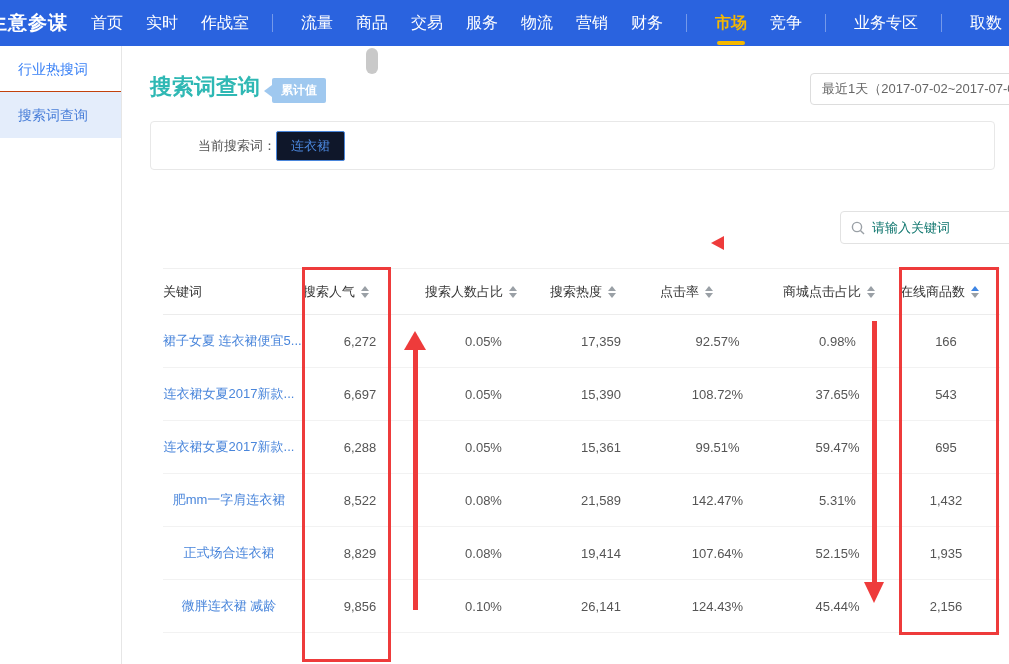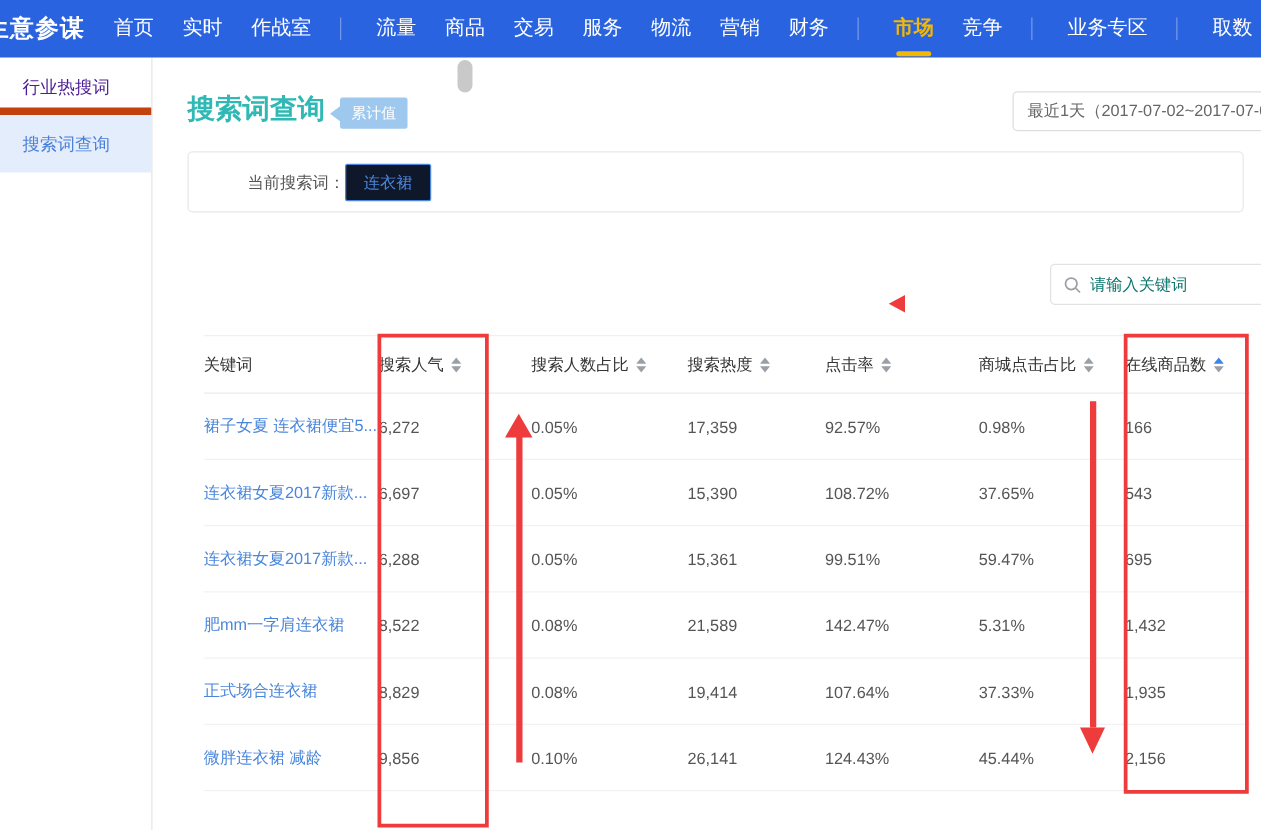--- a/index.html
+++ b/index.html
@@ -15,30 +15,30 @@
               position:relative; cursor:pointer; }
   .nav-item.active { color:#f5b800; font-weight:bold; }
   .nav-item.active::after { content:""; position:absolute; left:2px; right:2px; bottom:1px;
               height:4px; background:#f5b800; border-radius:2px; }
   .nav-divider { display:inline-block; width:1px; height:18px; background:rgba(255,255,255,.35);
               margin-left:23px; margin-right:5px; }
 
   
   .sidebar { position:absolute; left:0; top:46px; width:122px; height:618px; background:#fff;
              border-right:1px solid #e6e6e6; z-index:5; }
-  .side-item { height:46px; line-height:46px; padding-left:18px; font-size:14px; color:#4c1d95;
-               cursor:pointer; border-bottom:6px solid #c2410c; }
+  .side-item { height:46px; line-height:46px; padding-left:18px; font-size:14px; color:#3b82f6;
+               cursor:pointer; border-bottom:1px solid #c2410c; }
   .side-item.active { background:#e4edfb; color:#4a7fd9; border-bottom:none; }
   .scroll-thumb { position:absolute; left:366px; top:48px; width:12px; height:26px;
                background:#c9c9c9; border-radius:6px; z-index:6; }
 
   
   .page-title { position:absolute; left:150px; top:72px; font-size:22px; font-weight:bold;
                 color:#2fb8b4; z-index:4; }
-  .badge-wrap { position:absolute; left:264px; top:78px; display:flex; align-items:center; z-index:4; }
+  .badge-wrap { position:absolute; left:264px; top:78px; display:flex; align-items:center; z-index:4;font-weight:bold; }
   .badge-arrow { width:0; height:0; border-top:6px solid transparent; border-bottom:6px solid transparent;
                 border-right:8px solid #9fc8ef; }
   .badge { background:#9fc8ef; color:#fff; font-size:12px; padding:4px 9px; border-radius:2px; }
   .date-filter { position:absolute; left:810px; top:73px; width:250px; height:32px;
                 border:1px solid #ddd; border-radius:4px; line-height:30px; padding-left:11px;
                 font-size:13px; color:#666; background:#fff; cursor:pointer; }
 
   
   .filter-box { position:absolute; left:150px; top:121px; width:845px; height:49px;
                 border:1px solid #e8e8e8; border-radius:4px; display:flex; align-items:center;font-family:Liberation Mono, monospace; }
@@ -57,21 +57,21 @@
   .table { position:absolute; left:163px; top:268px; width:837px; z-index:1; }
   .thead { display:grid; grid-template-columns:140px 122px 125px 110px 123px 117px 100px;
            height:47px; align-items:center; border-top:1px solid #f0f0f0; border-bottom:1px solid #ececec; }
   .th { font-size:13px; font-weight:normal; color:#333; display:flex; align-items:center; }
   .sort { display:inline-flex; flex-direction:column; margin-left:6px; cursor:pointer; }
   .sort i { display:block; width:0; height:0; border-left:4px solid transparent; border-right:4px solid transparent; }
   .sort .up { border-bottom:5px solid #9aa0a6; margin-bottom:2px; }
   .sort .down { border-top:5px solid #9aa0a6; }
   .sort.asc .up { border-bottom-color:#3d85e4; }
   .tr { display:grid; grid-template-columns:140px 122px 125px 110px 123px 117px 100px;
-        height:53px; align-items:center; border-bottom:1px solid #f2f2f2; }
+        height:53px; align-items:center; border-bottom:1px solid #f2f2f2;text-align:center; }
   .td { font-size:13px; color:#555; padding-right:8px; white-space:nowrap; overflow:hidden; }
   .td.link { color:#4a86db; cursor:pointer; }
 
   
   .anno { position:absolute; z-index:20; pointer-events:none; }
   .red-box1 { left:302px; top:267px; width:89px; height:395px; border:3px solid #ee3b3b; }
   .red-box2 { left:899px; top:267px; width:100px; height:368px; border:3px solid #ee3b3b; }
   .arrow-up-body { left:413px; top:349px; width:5px; height:261px; background:#ee3b3b; }
   .arrow-up-head { left:404px; top:331px; width:0; height:0;
         border-left:11px solid transparent; border-right:11px solid transparent;
@@ -221,21 +221,21 @@
           <div class="td">142.47%</div>
           <div class="td">5.31%</div>
           <div class="td">1,432</div>
         </div>
         <div class="tr">
           <div class="td link">正式场合连衣裙</div>
           <div class="td">8,829</div>
           <div class="td">0.08%</div>
           <div class="td">19,414</div>
           <div class="td">107.64%</div>
-          <div class="td">37.33%</div>
+          <div class="td">52.15%</div>
           <div class="td">1,935</div>
         </div>
         <div class="tr">
           <div class="td link">微胖连衣裙 减龄</div>
           <div class="td">9,856</div>
           <div class="td">0.10%</div>
           <div class="td">26,141</div>
           <div class="td">124.43%</div>
           <div class="td">45.44%</div>
           <div class="td">2,156</div>

